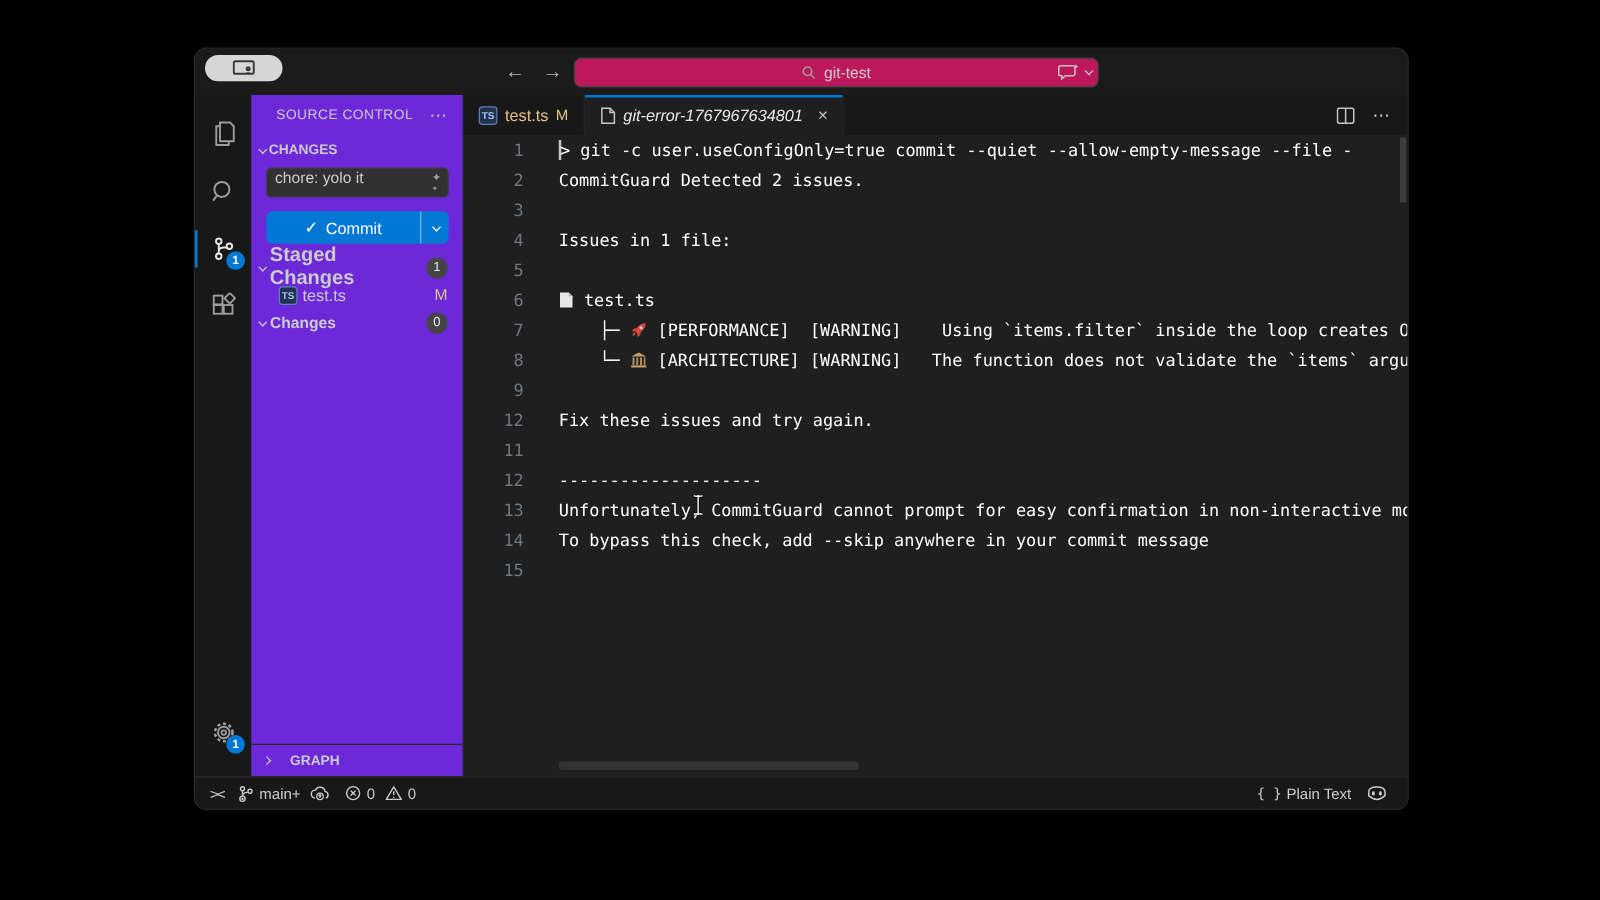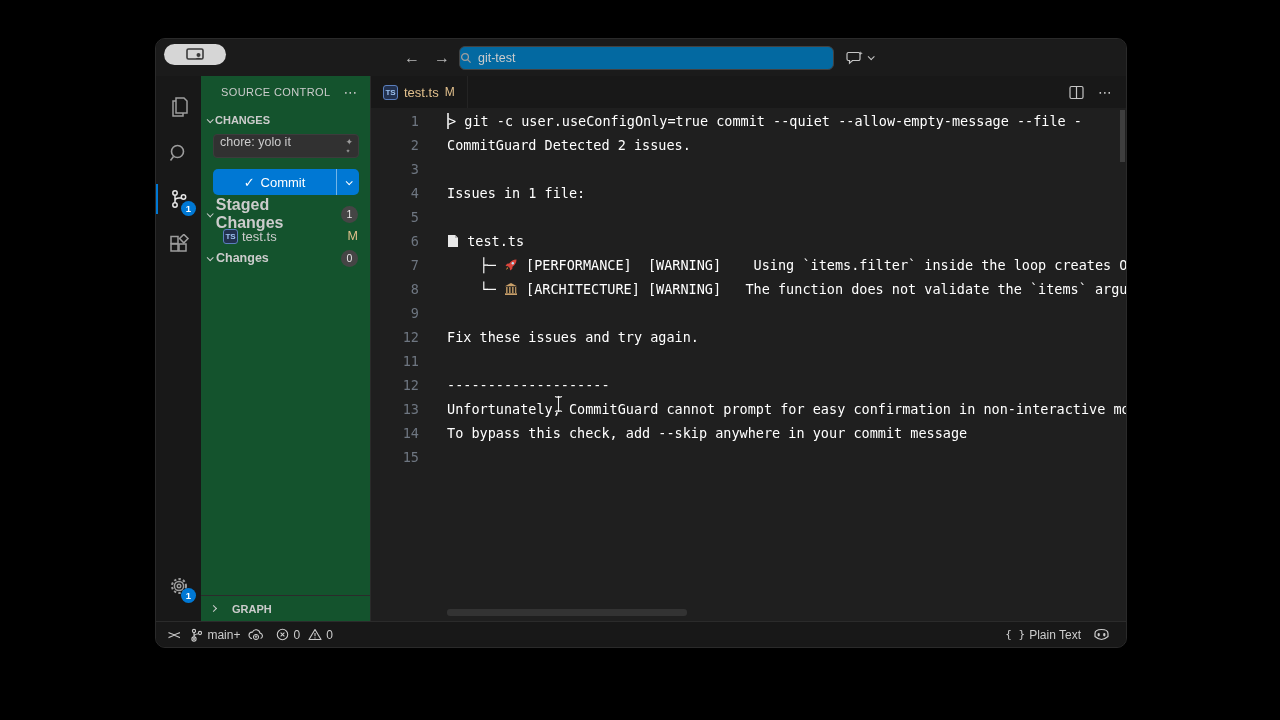--- a/index.html
+++ b/index.html
@@ -12,41 +12,41 @@
     box-shadow:0 10px 40px rgba(0,0,0,.7); border:1px solid #2a2a2a;
     display:flex; flex-direction:column; }
 
   
   .titlebar { height:37px; flex:0 0 37px; background:#1b1b1b; position:relative;
     display:flex; align-items:center; }
   .pill { position:absolute; left:8px; top:5px; width:62px; height:21px;
     background:#d6d6d6; border-radius:11px; display:flex; align-items:center; justify-content:center; }
   .navarrows { position:absolute; left:248px; top:0; height:37px; display:flex; align-items:center; gap:14px;
     color:#b9b9b9; font-size:16px; }
-  .searchbox { position:absolute; left:303px; top:7px; width:375px; height:24px;
-    background:#0369a1; border:1px solid #424242; border-radius:6px;
-    display:flex; align-items:center; justify-content:flex-start; gap:6px;
+  .searchbox { position:absolute; left:303px; top:7px; width:420px; height:24px;
+    background:#be185d; border:1px solid #424242; border-radius:6px;
+    display:flex; align-items:center; justify-content:center; gap:6px;
     color:#cccccc; font-size:12.5px; }
   .titlebar-right { position:absolute; left:690px; top:0; height:37px; display:flex; align-items:center; gap:4px; }
 
   
   .mainrow { flex:1; display:flex; min-height:0; }
 
   .activitybar { width:45px; flex:0 0 45px; background:#181818; display:flex; flex-direction:column;
     align-items:center; padding-top:8px; }
   .ab-item { width:45px; height:46px; display:flex; align-items:center; justify-content:center;
     position:relative; color:#9d9d9d; }
   .ab-item.active { color:#e7e7e7; }
   .ab-item.active::before { content:""; position:absolute; left:0; top:8px; bottom:8px; width:2px; background:#0078d4; }
   .ab-badge { position:absolute; right:5px; bottom:6px; min-width:15px; height:15px; border-radius:8px;
     background:#0078d4; color:#fff; font-size:9.5px; font-weight:700;
     display:flex; align-items:center; justify-content:center; padding:0 3px; }
   .ab-bottom { margin-top:auto; margin-bottom:12px; }
 
-  .sidebar { width:170px; flex:0 0 170px; background:#14532d; border-right:1px solid #2b2b2b;
+  .sidebar { width:170px; flex:0 0 170px; background:#6d28d9; border-right:1px solid #2b2b2b;
     display:flex; flex-direction:column; color:#cccccc; }
   .sb-title { height:32px; display:flex; align-items:center; padding:0 12px 0 20px;
     font-size:11px; letter-spacing:.4px; color:#cccccc; }
   .sb-title .more { margin-left:auto; color:#c5c5c5; font-size:14px; cursor:default; }
   .sb-section { display:flex; align-items:center; gap:3px; height:24px; padding-left:6px;
     font-size:11px; font-weight:700; color:#cccccc; }
   .sb-pad { padding:2px 12px 0 12px; }
   .commit-input { width:146px; height:24px; background:#313131; border:1px solid #3c3c3c; border-radius:4px;
     color:#cccccc; font-size:12.5px; display:flex; align-items:flex-start; padding:0 6px; position:relative; }
   .sparkles { position:absolute; right:5px; top:3px; color:#9d9d9d; font-size:9px; line-height:8px; }
@@ -243,20 +243,30 @@
           <span>GRAPH</span>
         </div>
       </div>
 
       <div class="editorcol">
         <div class="tabbar">
           <div class="tab inactive">
             <span style="width:15px;height:15px;border:1px solid #5b7fbd;border-radius:3px;background:#22314e;color:#9cc2f0;font-size:8px;font-weight:700;display:flex;align-items:center;justify-content:center;">TS</span>
             <span>test.ts</span>
             <span class="tab-m">M</span>
+          </div>
+          <div class="tab active">
+            <span>
+              <svg width="13" height="15" viewBox="0 0 13 15">
+                <path d="M1.5 1.5 h6.5 l3.5 3.5 v8.5 h-10 Z" fill="none" stroke="#c5c5c5" stroke-width="1.2"></path>
+                <path d="M8 1.5 v3.5 h3.5" fill="none" stroke="#c5c5c5" stroke-width="1.2"></path>
+              </svg>
+            </span>
+            <span class="tab-name-italic">git-error-1767967634801</span>
+            <span class="tab-close">×</span>
           </div>
           <div class="tab-actions">
             <span>
               <svg width="15" height="15" viewBox="0 0 15 15">
                 <rect x="1" y="1.5" width="13" height="12" rx="1.5" fill="none" stroke="#c5c5c5" stroke-width="1.2"></rect>
                 <line x1="7.5" y1="1.5" x2="7.5" y2="13.5" stroke="#c5c5c5" stroke-width="1.2"></line>
               </svg>
             </span>
             <span style="font-size:14px;">⋯</span>
           </div>

